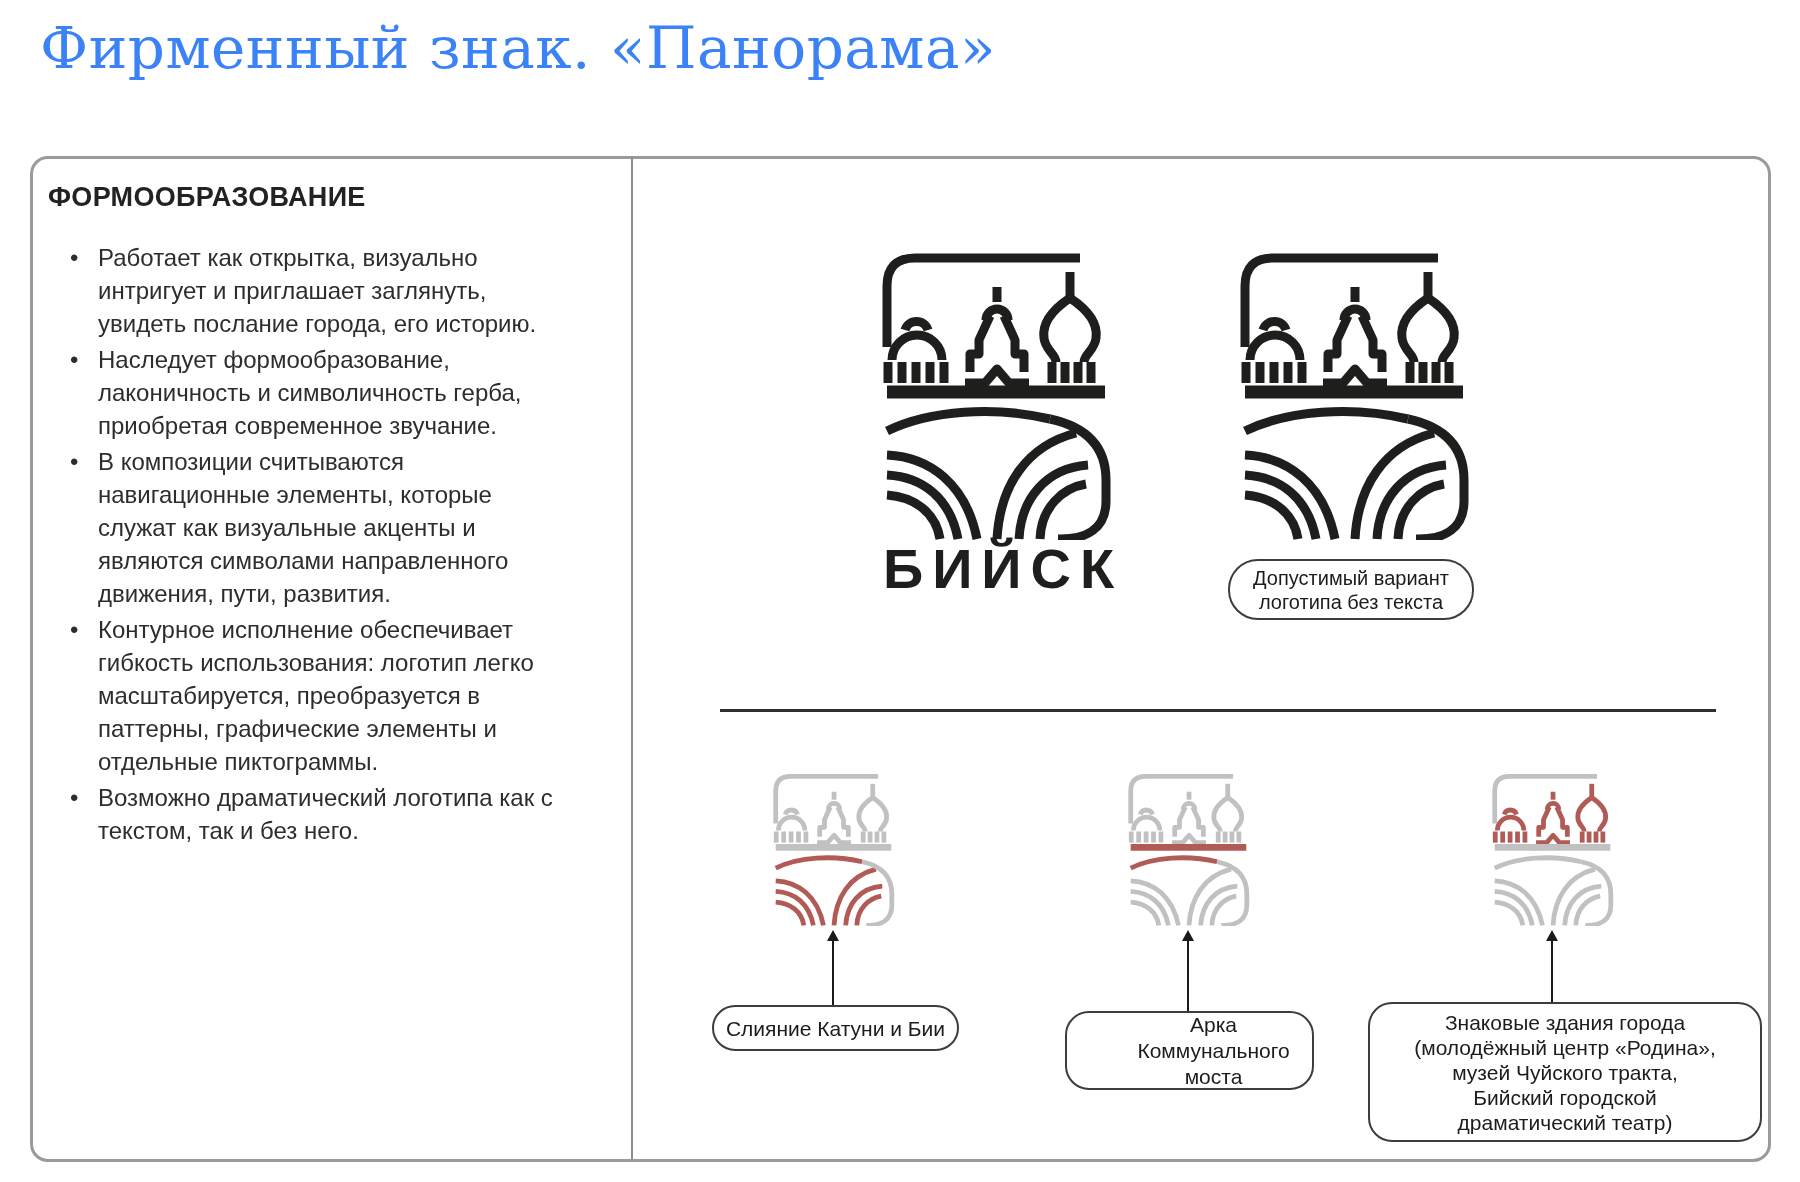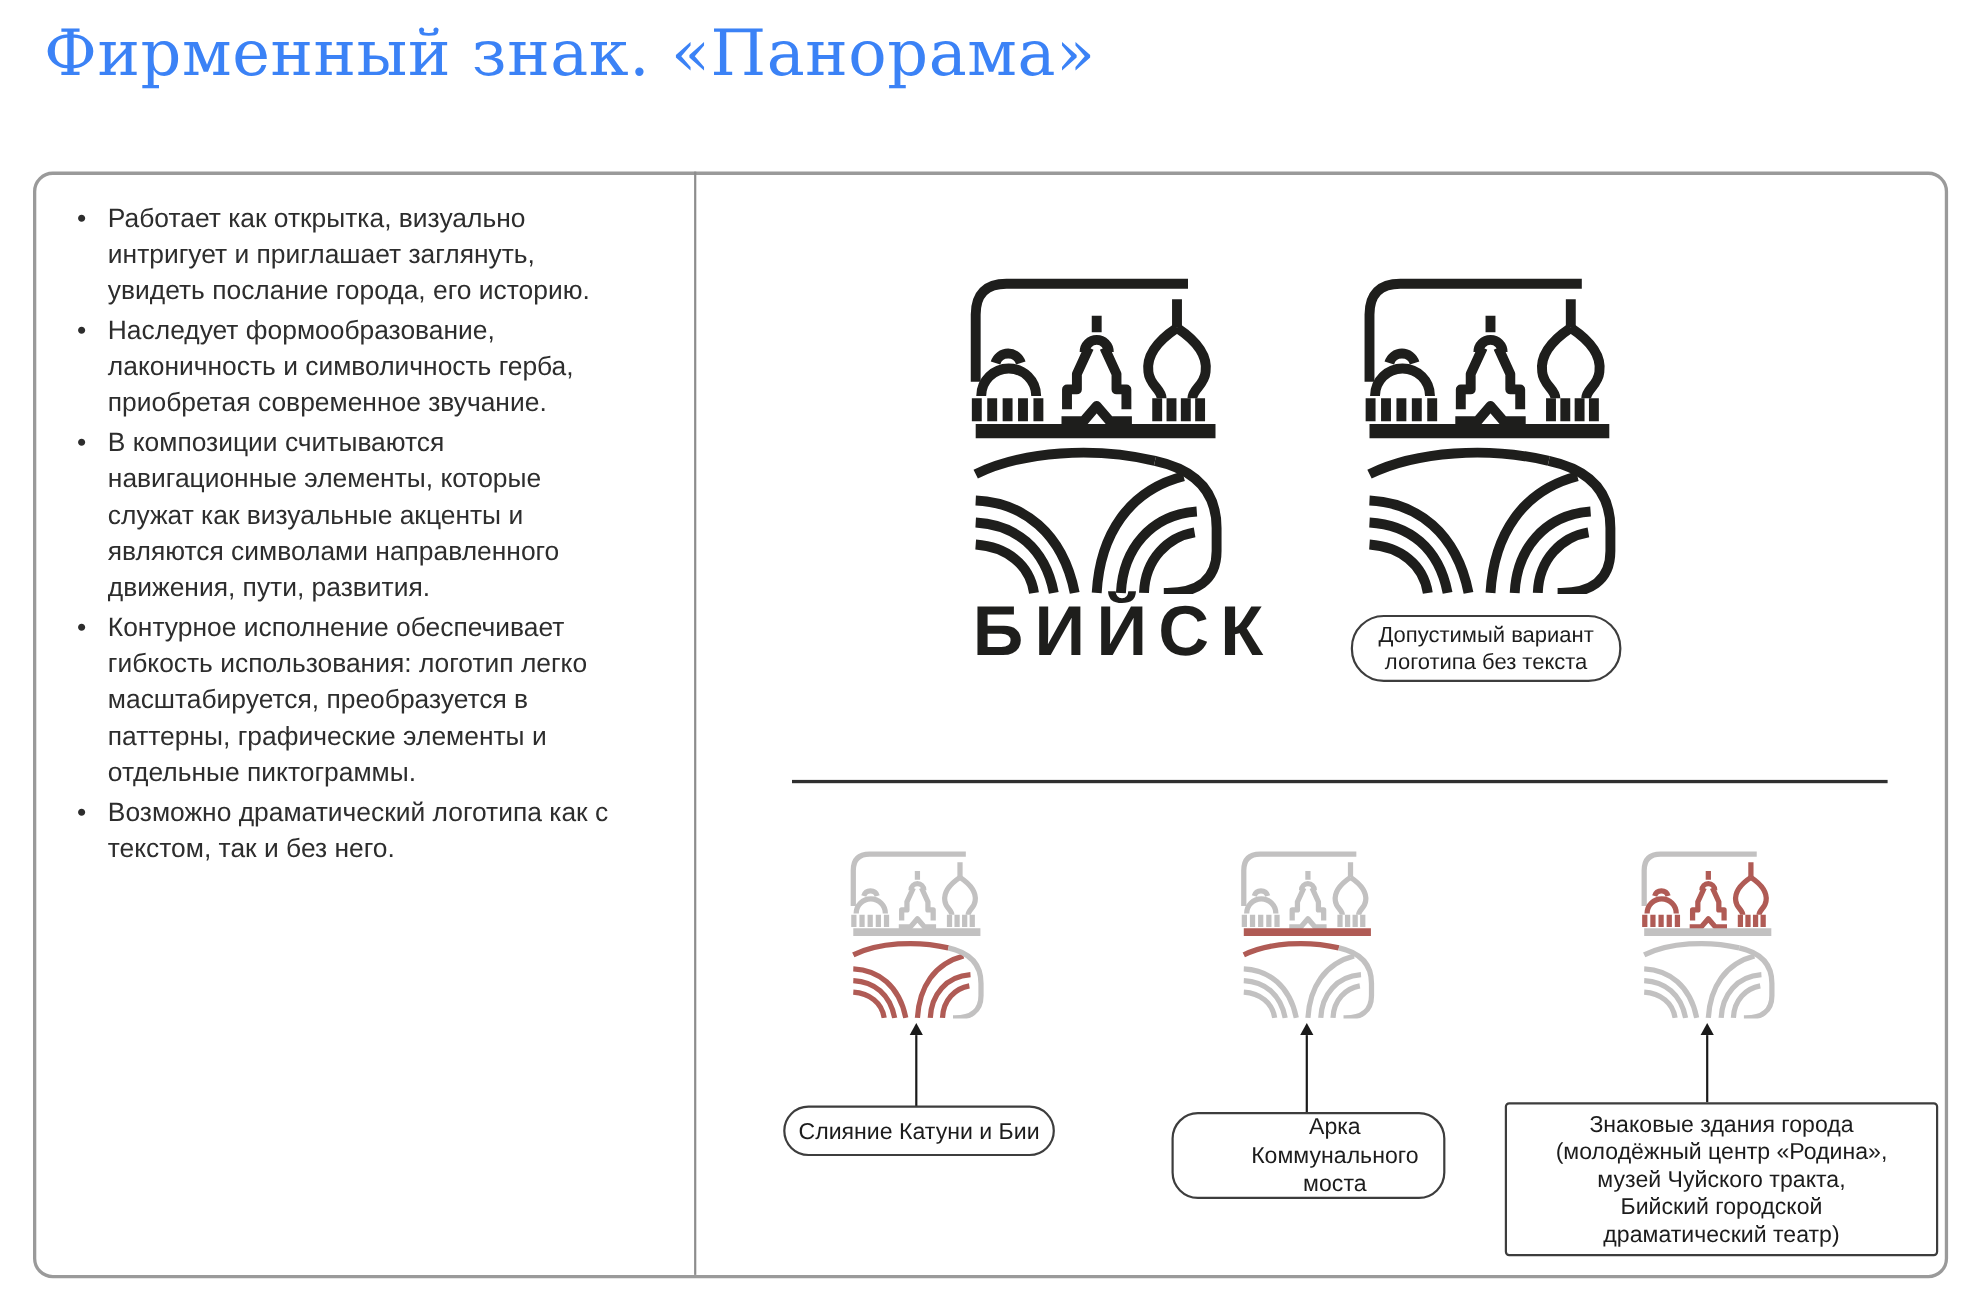--- a/index.html
+++ b/index.html
@@ -54,35 +54,35 @@
   .logo--buildings .p-buildings { stroke:#b05b55; }
 
   .logo-1 { left:880px; top:250px; width:232px; height:290px; }
   .logo-2 { left:1238px; top:250px; width:232px; height:290px; }
   .logo-small-1 { left:772px;  top:772px; width:123px; height:154px; }
   .logo-small-2 { left:1127px; top:772px; width:123px; height:154px; }
   .logo-small-3 { left:1491px; top:772px; width:123px; height:154px; }
 
   .wordmark {
     position:absolute; left:874px; top:536px; width:244px;
-    text-align:right; font-size:64px; font-weight:bold; color:#1e1e1c;
+    text-align:right; font-size:56px; font-weight:bold; color:#1e1e1c;
     letter-spacing:0.16em; text-indent:0.16em;
   }
 
   
   .pill {
     position:absolute; box-sizing:border-box;
     border:2.5px solid #3d3d3d; border-radius:30px; background:#ffffff;
     text-align:center; color:#1c1c1c; white-space:pre-line;
     display:flex; align-items:center; justify-content:center;
   }
   .note-pill  { left:1228px; top:559px; width:246px; height:61px; font-size:20px; line-height:24px; }
   .caption-1  { left:712px;  top:1005px; width:247px; height:46px; font-size:21px; line-height:25px; border-radius:23px; }
   .caption-2  { left:1065px; top:1011px; width:249px; height:79px; font-size:21px; line-height:26px; border-radius:24px;padding-left:48px; }
-  .caption-3  { left:1368px; top:1002px; width:394px; height:140px; font-size:21px; line-height:25px; border-radius:4px; }
+  .caption-3  { left:1368px; top:1002px; width:394px; height:140px; font-size:21px; line-height:25px; border-radius:24px; }
 
   
   .arrow { position:absolute; width:2px; background:#1a1a1a; }
   .arrow::before {
     content:""; position:absolute; top:-11px; left:-5px;
     border-left:6px solid transparent; border-right:6px solid transparent;
     border-bottom:11px solid #1a1a1a;
   }
   .arrow-1 { left:832px;  top:941px; height:72px; }
   .arrow-2 { left:1187px; top:941px; height:70px; }
@@ -92,20 +92,21 @@
 <body>
 
 <div class="screen">
 
   <h1 class="page-title">Фирменный знак. «Панорама»</h1>
 
   <div class="panel"></div>
   <div class="v-divider"></div>
 
   <div class="left-col">
+    <h2 class="left-heading">ФОРМООБРАЗОВАНИЕ</h2>
     <ul class="bullets">
       <li>Работает как открытка, визуально интригует и приглашает заглянуть, увидеть послание города, его историю.</li>
       <li>Наследует формообразование, лаконичность и символичность герба, приобретая современное звучание.</li>
       <li>В композиции считываются навигационные элементы, которые служат как визуальные акценты и являются символами направленного движения, пути, развития.</li>
       <li>Контурное исполнение обеспечивает гибкость использования: логотип легко масштабируется, преобразуется в паттерны, графические элементы и отдельные пиктограммы.</li>
       <li>Возможно драматический логотипа как с текстом, так и без него.</li>
     </ul>
   </div>
 
   <div class="logo logo-1">

